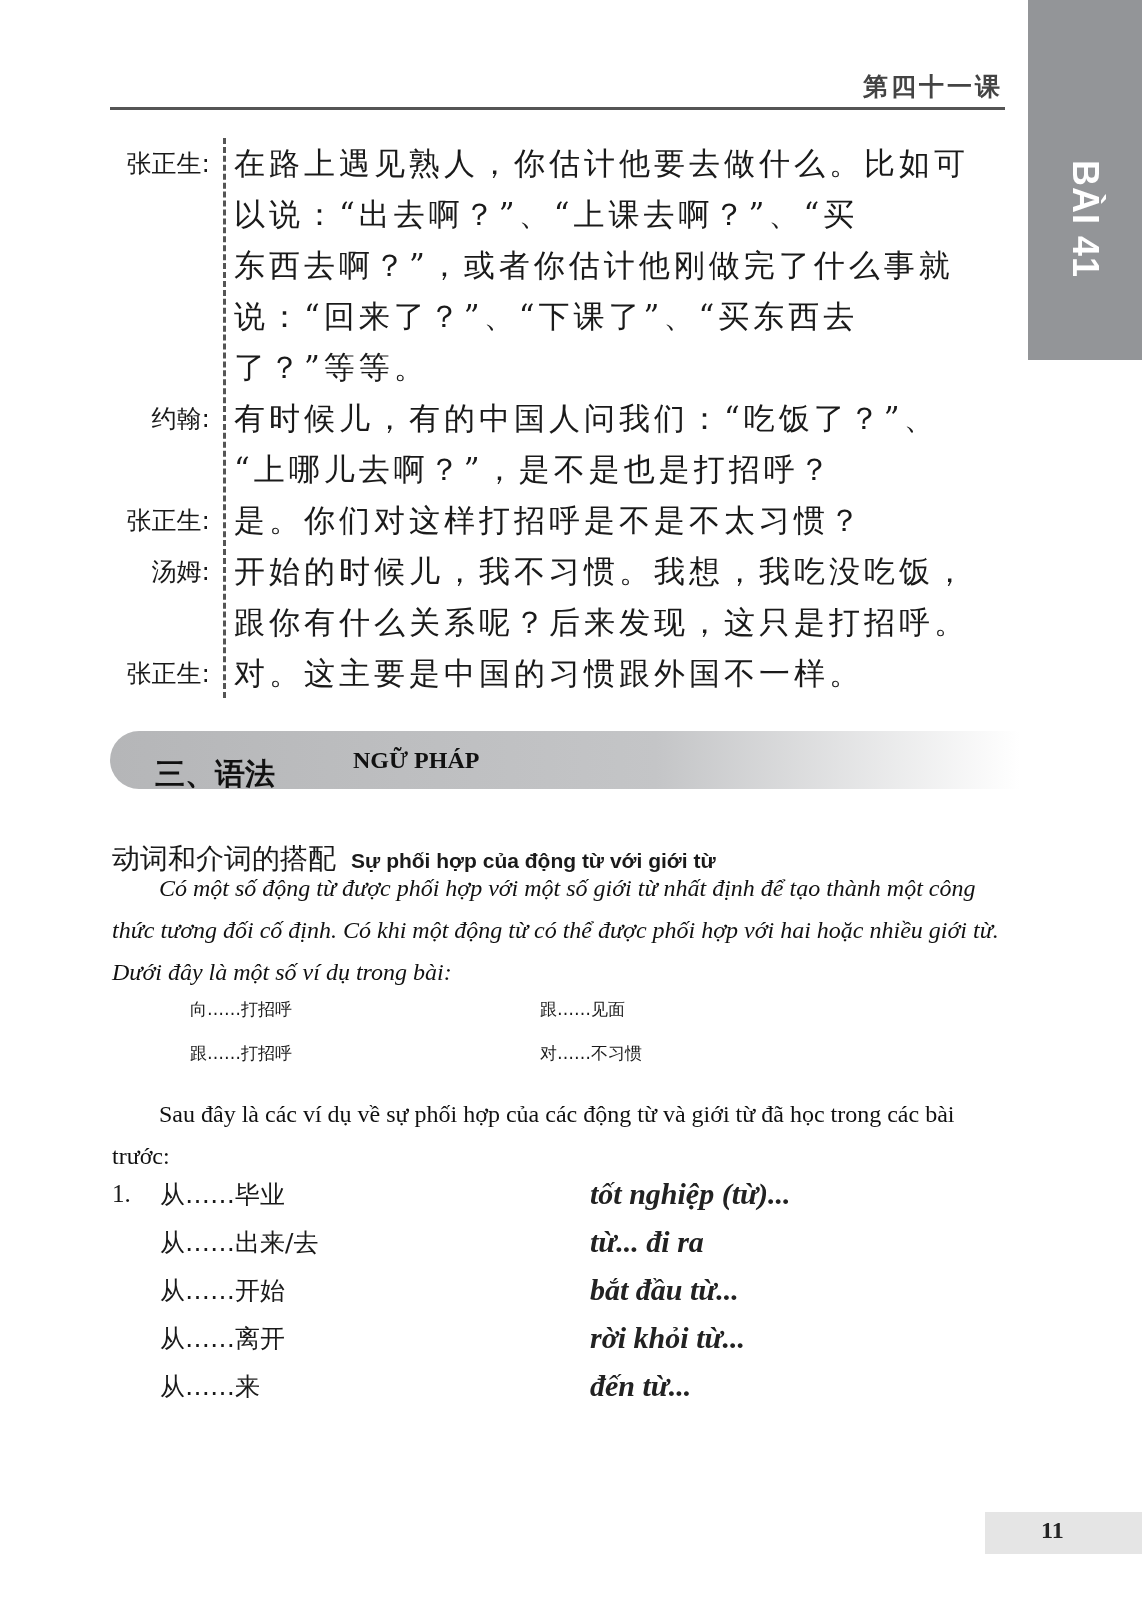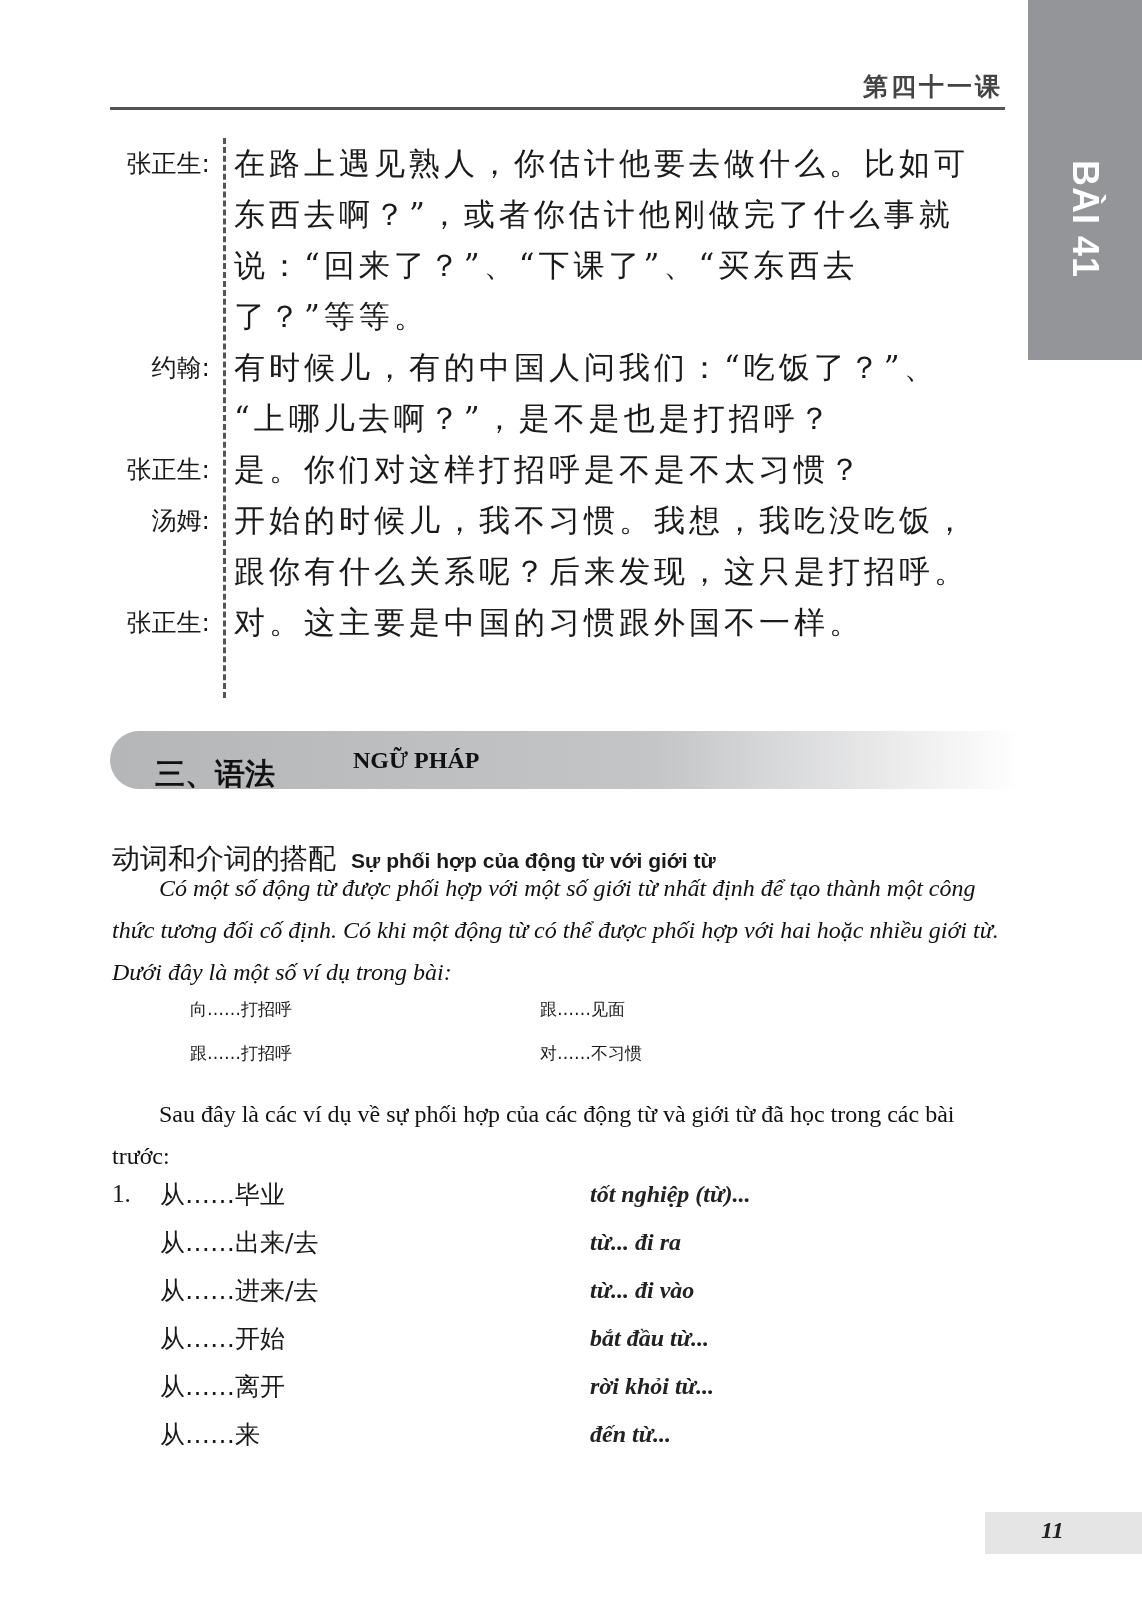--- a/index.html
+++ b/index.html
@@ -44,42 +44,43 @@
   .indent { text-indent:47px; }
 
   .pairs { left:190px; top:998px; width:700px; font-family:"DejaVu Sans", sans-serif; font-size:17px; }
   .pair-row { height:44px; display:flex; }
   .pair-cell { width:415px; }
 
   .examples { left:112px; top:1170px; width:800px; font-size:25px; }
   .ex-row { height:48px; display:flex; align-items:center; }
   .ex-num { width:48px; font-family:"Liberation Serif", serif; }
   .ex-cn { width:430px; font-family:"DejaVu Sans", sans-serif; }
-  .ex-vi { font-family:"Liberation Serif", serif; font-style:italic; font-weight:bold; color:#222; font-size:24px; }
+  .ex-vi { font-family:"Liberation Serif", serif; font-style:italic; font-weight:bold; color:#222; font-size:30px; }
 
   .page-box { left:985px; top:1512px; width:157px; height:42px; background:#e5e5e5; }
   .page-num { position:absolute; left:56px; top:5px; font-family:"Liberation Serif", serif;
-    font-style:italic; font-weight:bold; font-size:24px; color:#222; }
+    font-weight:bold; font-size:24px; color:#222; }
 </style>
 </head>
 <body>
 
 <div class="abs running-head">第四十一课</div>
 <div class="abs head-rule"></div>
 <div class="abs side-tab">
   <span class="side-tab-label">BÀI 41</span>
 </div>
 
 <div class="abs dialogue">
   <div class="dline"></div>
   <div id="turns">
       <div class="turn">
         <div class="speaker">张正生:</div>
         <div class="speech">
           <div>在路上遇见熟人，你估计他要去做什么。比如可</div>
+          <div>以说：“出去啊？”、“上课去啊？”、“买</div>
           <div>东西去啊？”，或者你估计他刚做完了什么事就</div>
           <div>说：“回来了？”、“下课了”、“买东西去</div>
           <div>了？”等等。</div>
         </div>
       </div>
       <div class="turn">
         <div class="speaker">约翰:</div>
         <div class="speech">
           <div>有时候儿，有的中国人问我们：“吃饭了？”、</div>
           <div>“上哪儿去啊？”，是不是也是打招呼？</div>
@@ -138,25 +139,20 @@
       <span class="ex-cn">从……毕业</span>
       <span class="ex-vi">tốt nghiệp (từ)...</span>
     </div>
   <div class="ex-row">
       <span class="ex-num"></span>
       <span class="ex-cn">从……出来/去</span>
       <span class="ex-vi">từ... đi ra</span>
     </div>
   <div class="ex-row">
       <span class="ex-num"></span>
-      <span class="ex-cn">从……进来/去</span>
-      <span class="ex-vi">từ... đi vào</span>
-    </div>
-  <div class="ex-row">
-      <span class="ex-num"></span>
       <span class="ex-cn">从……开始</span>
       <span class="ex-vi">bắt đầu từ...</span>
     </div>
   <div class="ex-row">
       <span class="ex-num"></span>
       <span class="ex-cn">从……离开</span>
       <span class="ex-vi">rời khỏi từ...</span>
     </div>
   <div class="ex-row">
       <span class="ex-num"></span>

